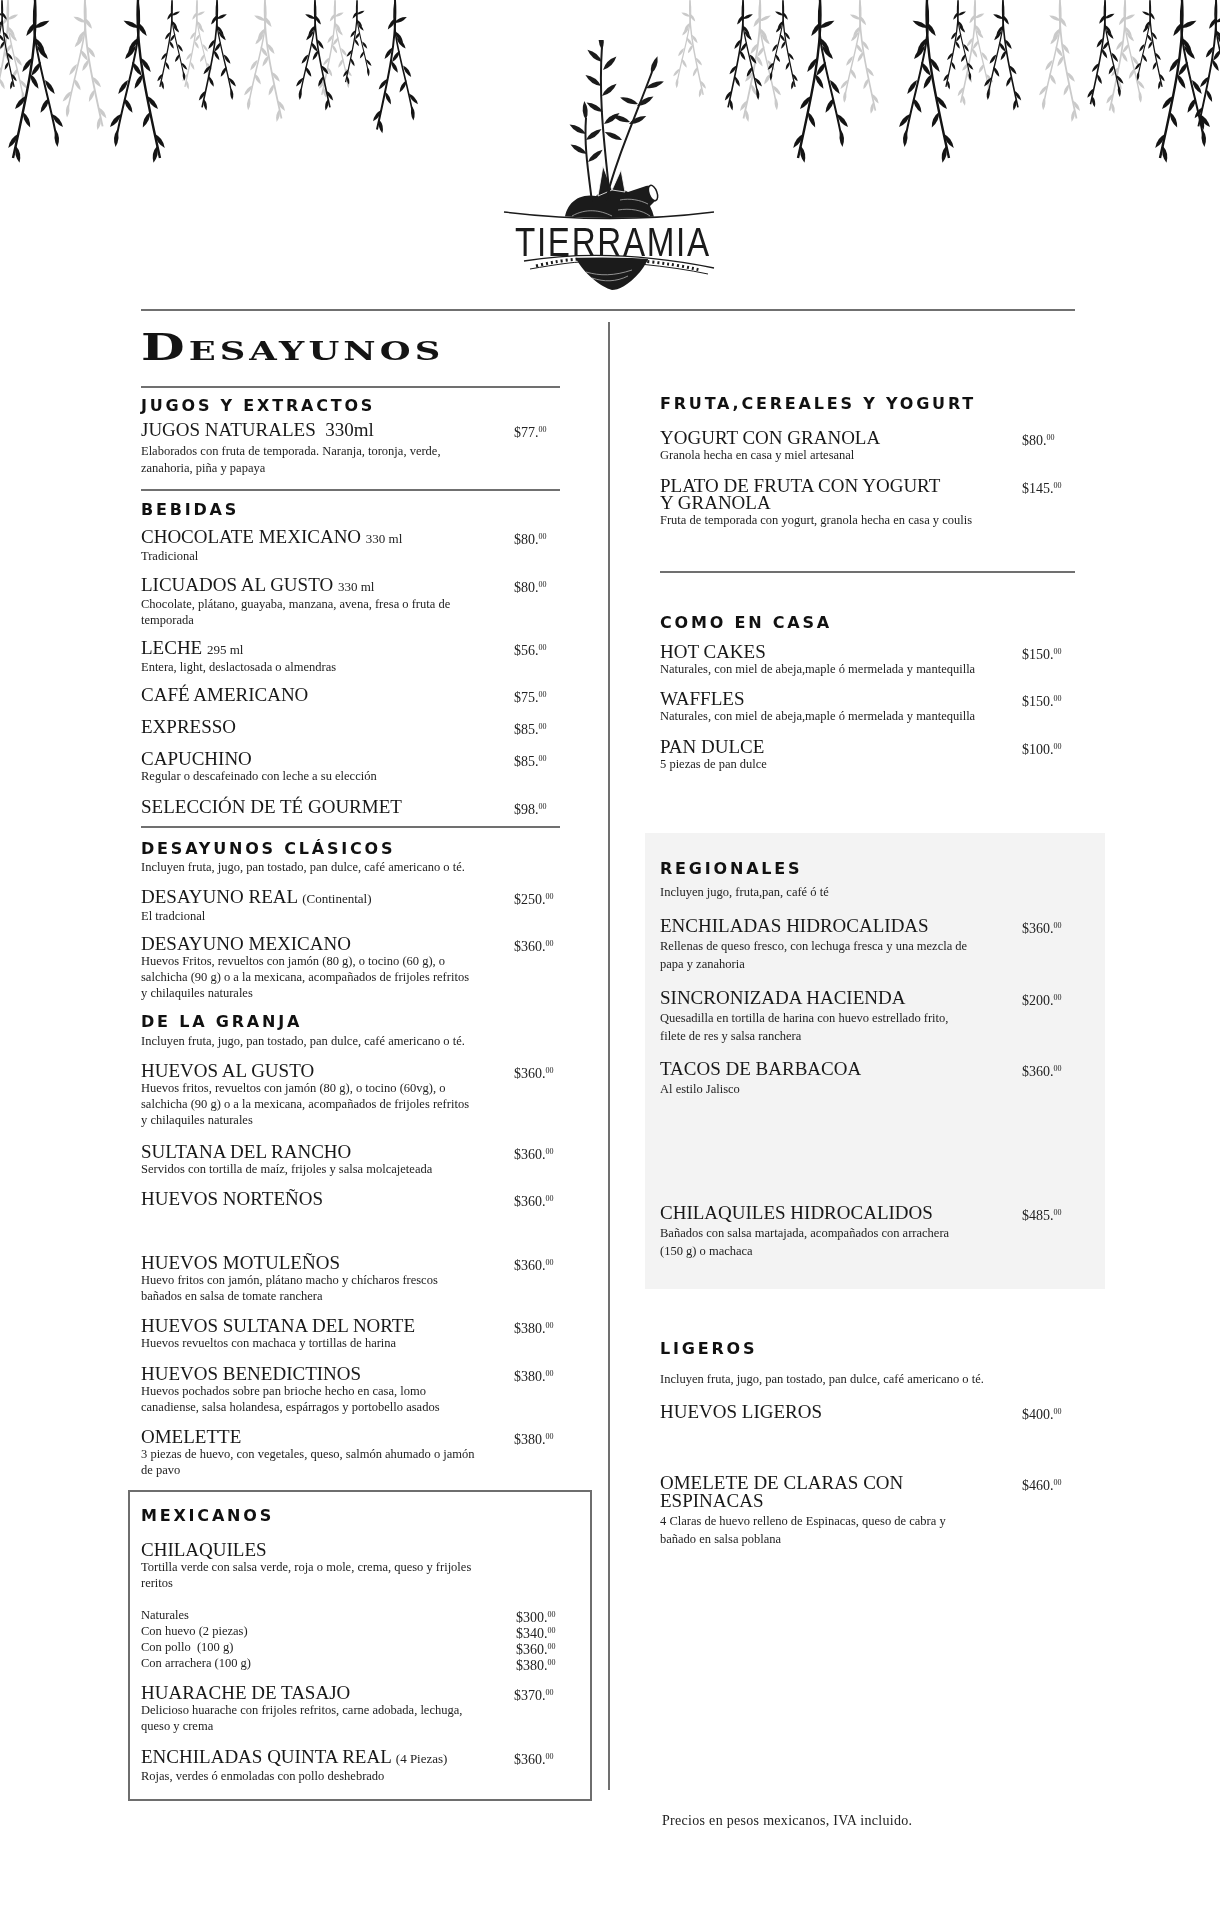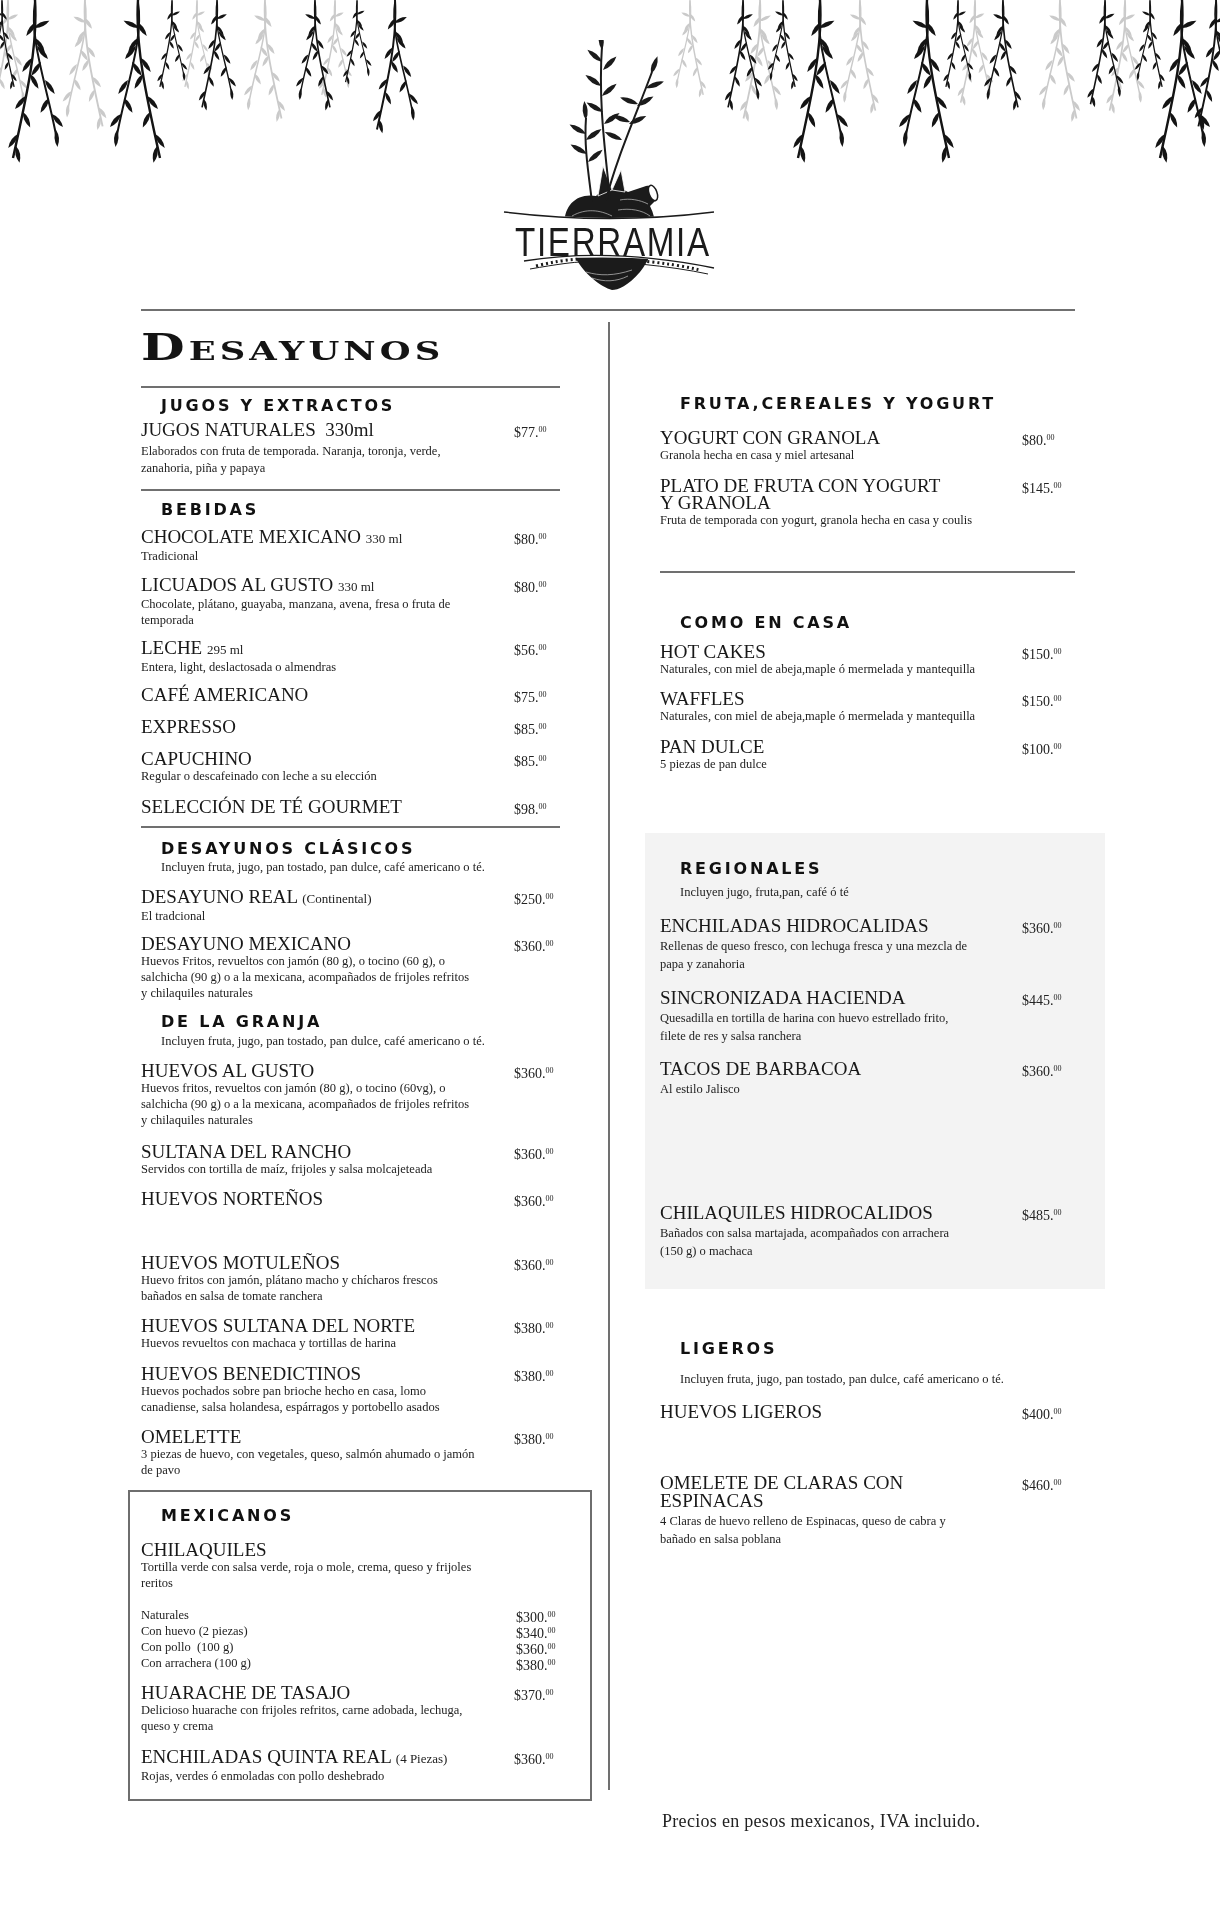--- a/index.html
+++ b/index.html
@@ -26,21 +26,21 @@
     display:inline-block; transform:scaleX(1.36); transform-origin:left top;
   }
 
   .col { position:absolute; top:0; height:1920px; }
   .colL { left:141px; width:460px; }
   .colR { left:660px; width:440px; }
 
   .sec-h {
     position:absolute; left:0; white-space:nowrap;
     font-family:"DejaVu Sans", sans-serif; font-weight:bold; font-size:16px;
-    line-height:18px; letter-spacing:2.8px; color:#111;margin-left:20px;
+    line-height:18px; letter-spacing:2.8px; color:#111;
   }
   .sub {
     font-family:"Liberation Serif", serif; font-weight:normal; font-size:12.5px;
     line-height:16px; letter-spacing:0; color:#222; margin-top:1px; white-space:pre;
   }
 
   .item { position:absolute; left:0; width:460px; }
   .name {
     font-family:"Liberation Serif", serif; font-size:19px; line-height:17px;
     color:#181818; white-space:pre;
@@ -71,21 +71,21 @@
     background:#f3f3f3;
   }
   .opts { position:absolute; left:0; width:460px; }
   .opt {
     position:relative; height:16px; font-size:12.5px; line-height:16px; color:#222;
     white-space:pre;
   }
   .opt-price { position:absolute; left:375px; top:0; font-size:14px; line-height:16px; }
 
   .footer-note {
-    position:absolute; left:662px; top:1813px; font-size:18px; line-height:16px;
+    position:absolute; left:662px; top:1813px; font-size:14px; line-height:16px;
     letter-spacing:0.3px; color:#222; white-space:nowrap;
   }
 </style>
 </head>
 <body>
 
 <svg class="vines" width="1220" height="175" viewBox="0 0 1220 175">
   <defs>
     <path id="lf" d="M0,0 Q8,-4.5 17,0 Q8,4.5 0,0Z"></path>
     <g id="vine" fill="currentColor">
@@ -379,21 +379,21 @@
     <div class="sub" style="margin-top:6px;">Incluyen jugo, fruta,pan, café ó té</div>
   </div>
   <div class="item loose" style="top:917px;">
     <div class="name">ENCHILADAS HIDROCALIDAS</div>
     <div class="price"><span>$360.</span><span class="cents">00</span></div>
     <div class="desc">Rellenas de queso fresco, con lechuga fresca y una mezcla de
 papa y zanahoria</div>
   </div>
   <div class="item loose" style="top:989px;">
     <div class="name">SINCRONIZADA HACIENDA</div>
-    <div class="price"><span>$445.</span><span class="cents">00</span></div>
+    <div class="price"><span>$200.</span><span class="cents">00</span></div>
     <div class="desc">Quesadilla en tortilla de harina con huevo estrellado frito,
 filete de res y salsa ranchera</div>
   </div>
   <div class="item loose" style="top:1060px;">
     <div class="name">TACOS DE BARBACOA</div>
     <div class="price"><span>$360.</span><span class="cents">00</span></div>
     <div class="desc">Al estilo Jalisco</div>
   </div>
   <div class="item loose" style="top:1204px;">
     <div class="name">CHILAQUILES HIDROCALIDOS</div>

